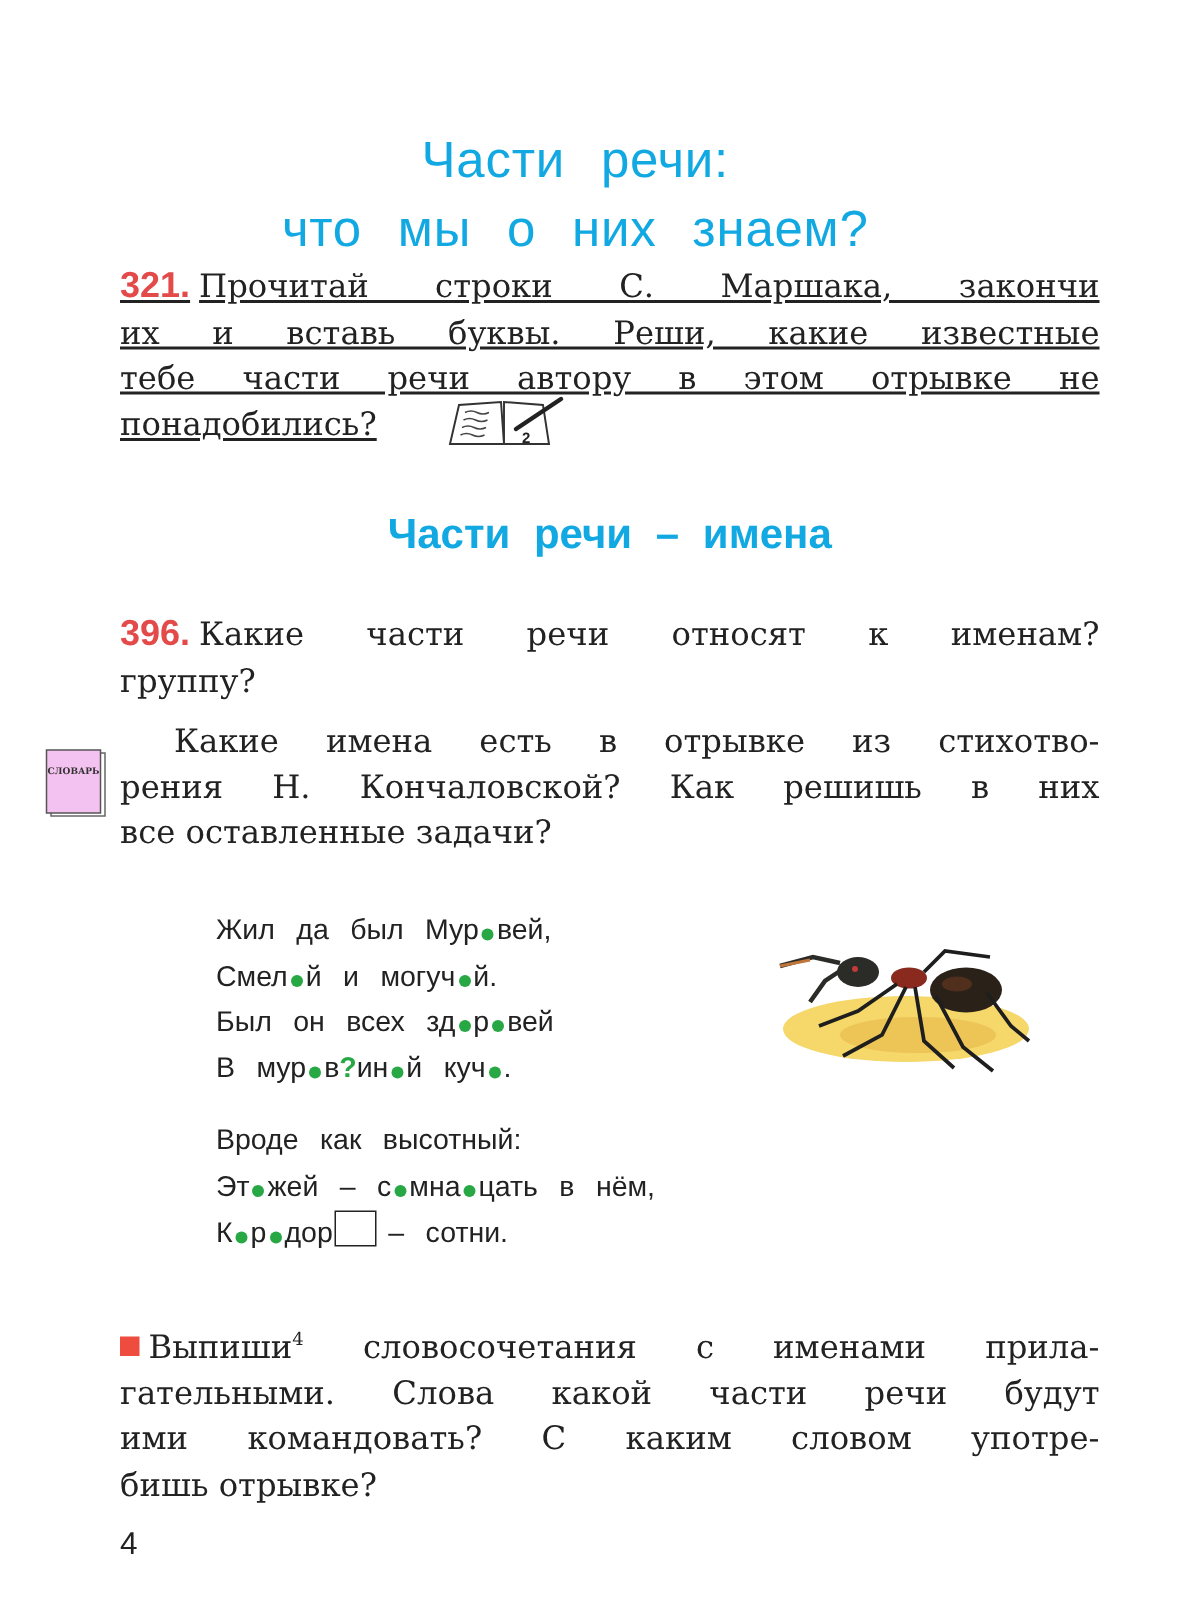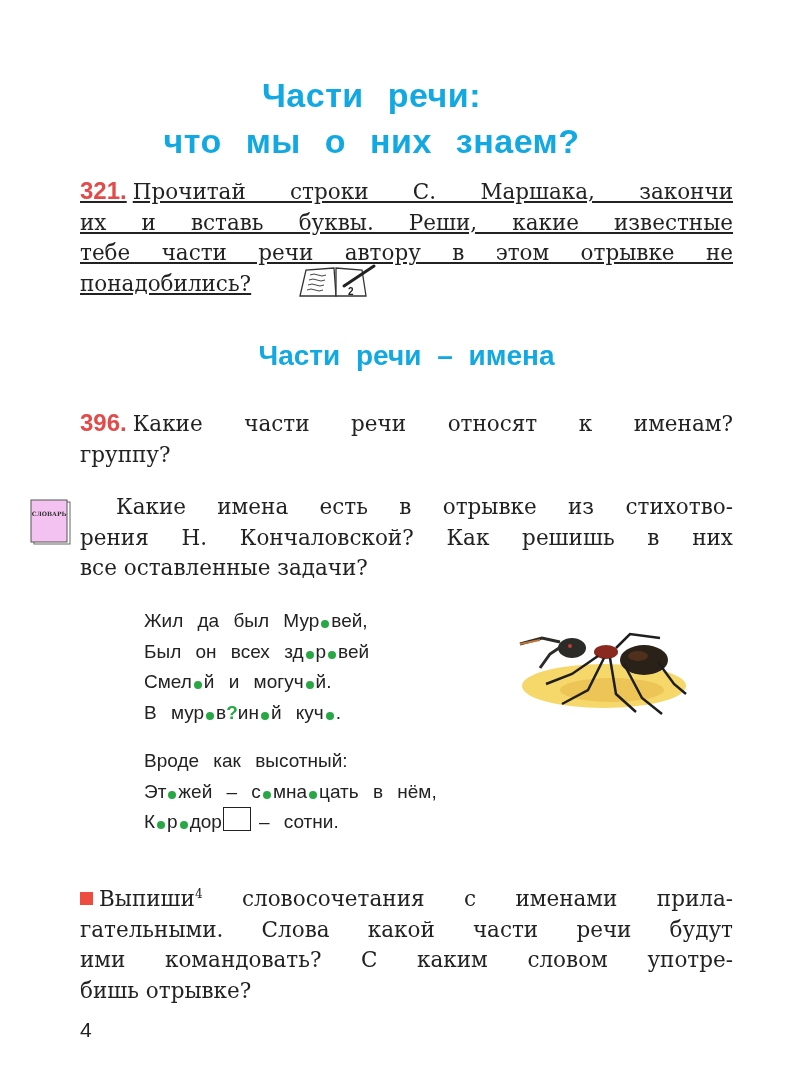--- a/index.html
+++ b/index.html
@@ -1,23 +1,23 @@
 <!DOCTYPE html>
 <html><head>
   <meta charset="utf-8">
   <style>
     html, body { margin: 0; padding: 0; background: #ffffff; }
     body { width: 795px; height: 1080px; position: relative; overflow: hidden; }
     .page { position: absolute; left: 0; top: 0; width: 795px; height: 1080px; }
 
     .h-title {
       position: absolute; left: 0; width: 735px; text-align: center;
-      font-family: "Liberation Sans", sans-serif; font-weight: bold;
+      font-family: "Liberation Sans", sans-serif; font-weight: normal;
       color: #12a9e3; font-size: 34px; letter-spacing: 0.5px; word-spacing: 14px;
-      margin: 4px;
+      margin: 16px;
     }
     .h-sub {
       position: absolute; left: 0; width: 813px; text-align: center;
       font-family: "Liberation Sans", sans-serif; font-weight: bold;
       color: #12a9e3; font-size: 28px; word-spacing: 8px; margin: 0;
     }
 
     .para {
       position: absolute; left: 80px; width: 653px;
       font-family: "DejaVu Serif", serif; color: #222222;
@@ -94,30 +94,30 @@
   </div>
 
   <div class="dict-icon">
     <svg viewBox="0 0 46 48" width="46" height="48">
       <rect x="7" y="3" width="36" height="42" fill="#ffffff" stroke="#666" stroke-width="1"></rect>
       <rect x="4" y="1" width="36" height="42" fill="#f4c2f0" stroke="#555" stroke-width="1"></rect>
       <text x="22" y="17" text-anchor="middle" font-family="DejaVu Serif, serif" font-size="6" font-weight="bold" fill="#333">СЛОВАРЬ</text>
     </svg>
   </div>
 
-  <div class="para" style="top:492px;">
+  <div class="para" style="top:480px;">
     <span class="line indent">Какие имена есть в отрывке из стихотво-</span>
     <span class="line">рения Н. Кончаловской? Как решишь в них</span>
     <span class="line last">все оставленные задачи?</span>
   </div>
 
   <div class="poem" style="top:606px;">
     <span class="pl">Жил да был Мур<span class="dot"></span>вей,</span>
+    <span class="pl">Смел<span class="dot"></span>й и могуч<span class="dot"></span>й.</span>
     <span class="pl">Был он всех зд<span class="dot"></span>р<span class="dot"></span>вей</span>
-    <span class="pl">Смел<span class="dot"></span>й и могуч<span class="dot"></span>й.</span>
     <span class="pl">В мур<span class="dot"></span>в<span class="q">?</span>ин<span class="dot"></span>й куч<span class="dot"></span>.</span>
   </div>
 
   <div class="ant">
     <svg viewBox="0 0 176 94" width="176" height="94">
       <ellipse cx="92" cy="62" rx="82" ry="22" fill="#f5d76a"></ellipse>
       <ellipse cx="100" cy="66" rx="52" ry="12" fill="#e8b84a" opacity="0.6"></ellipse>
       <ellipse cx="132" cy="36" rx="24" ry="15" fill="#2a2118"></ellipse>
       <ellipse cx="126" cy="32" rx="10" ry="5" fill="#6b3b20" opacity="0.6"></ellipse>
       <ellipse cx="94" cy="28" rx="12" ry="7" fill="#8a2a1f"></ellipse>

